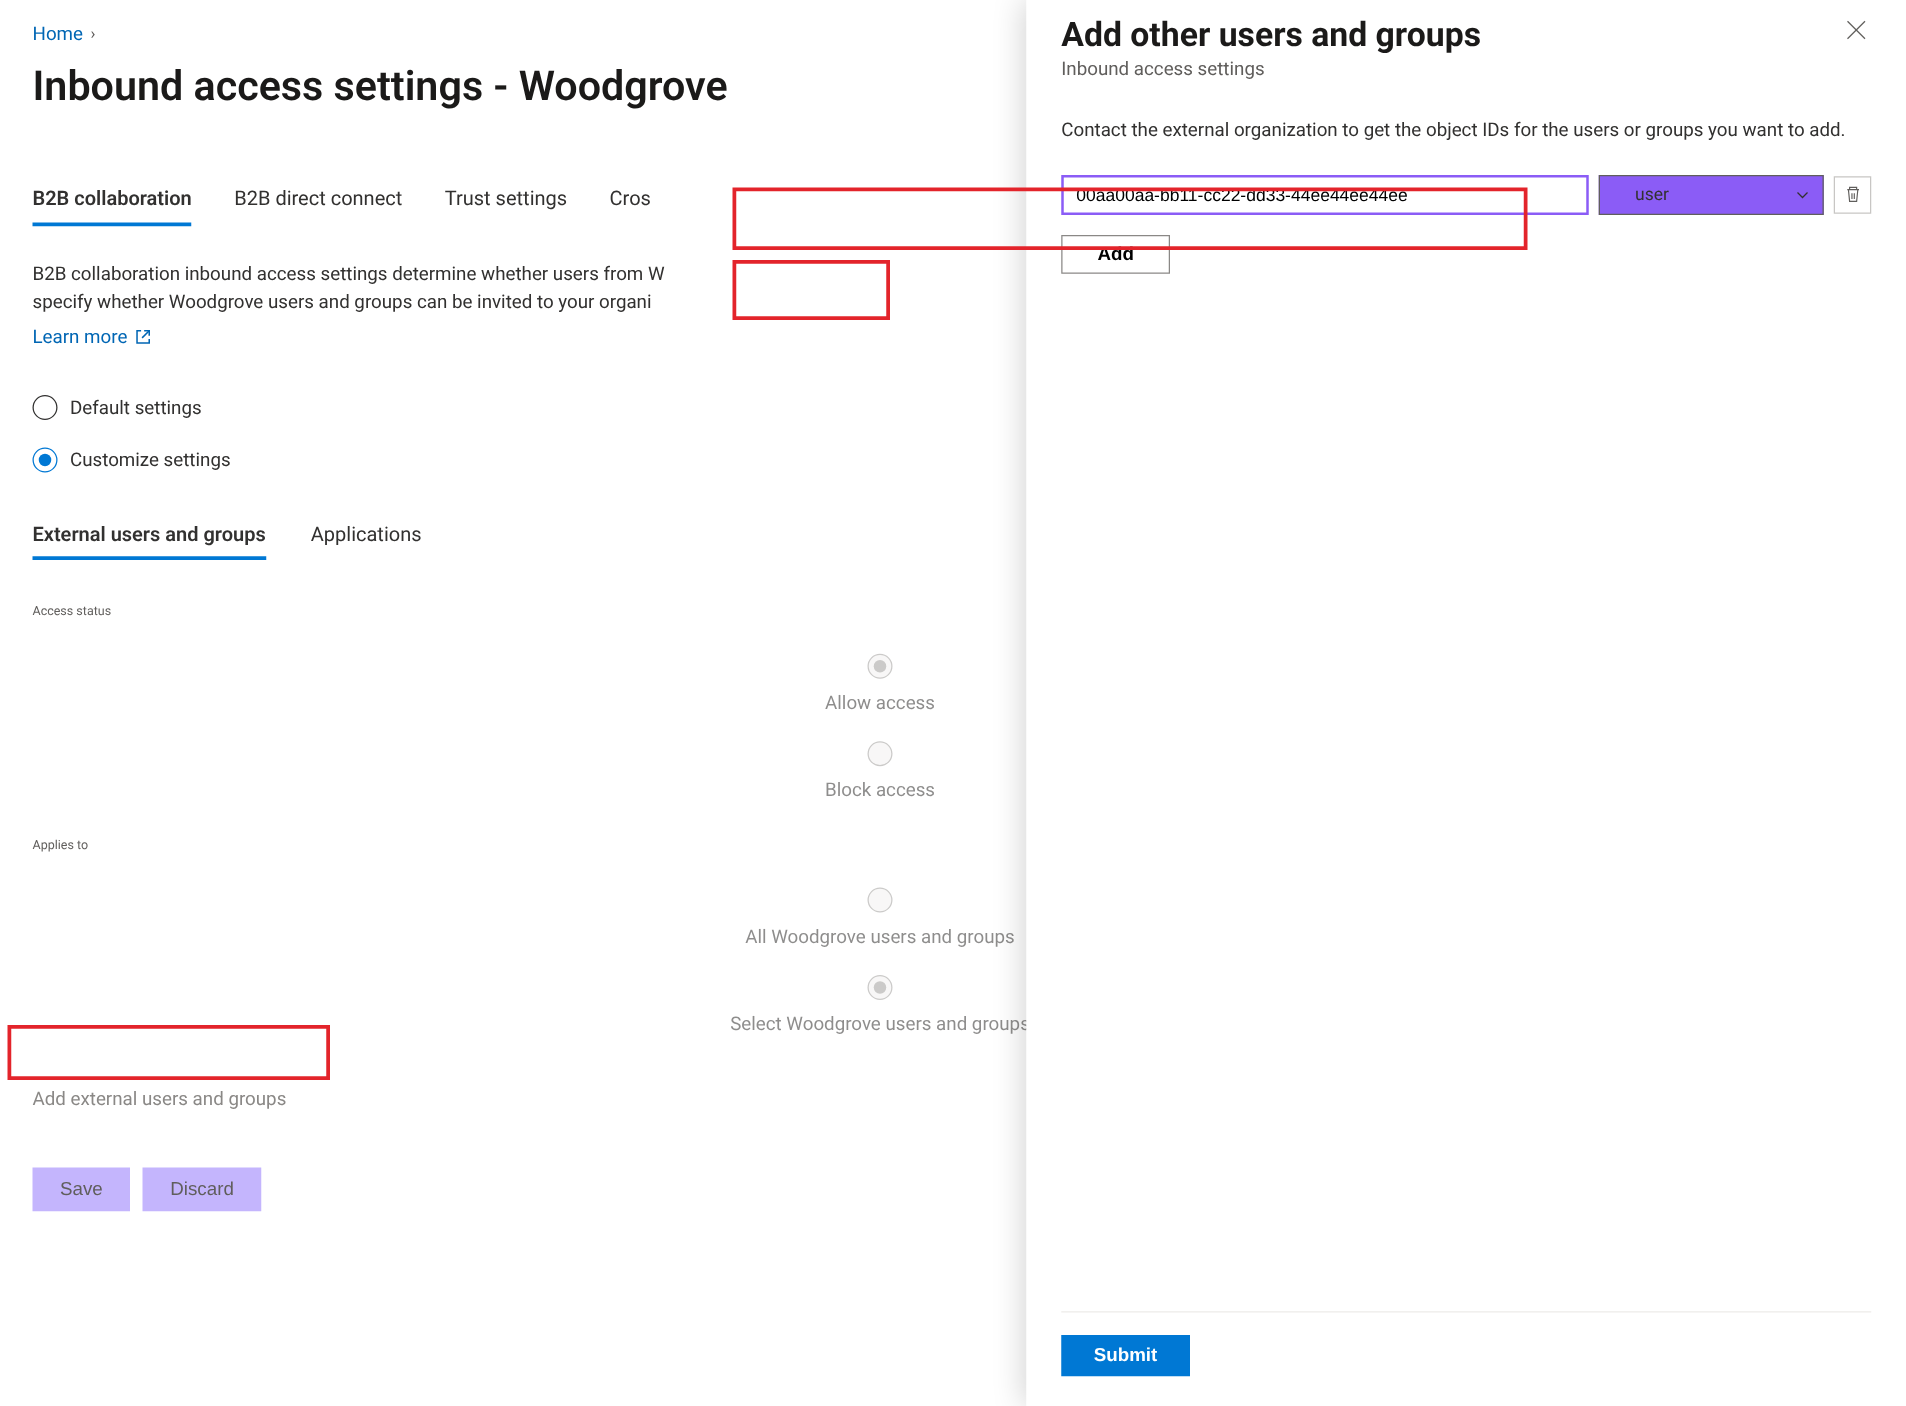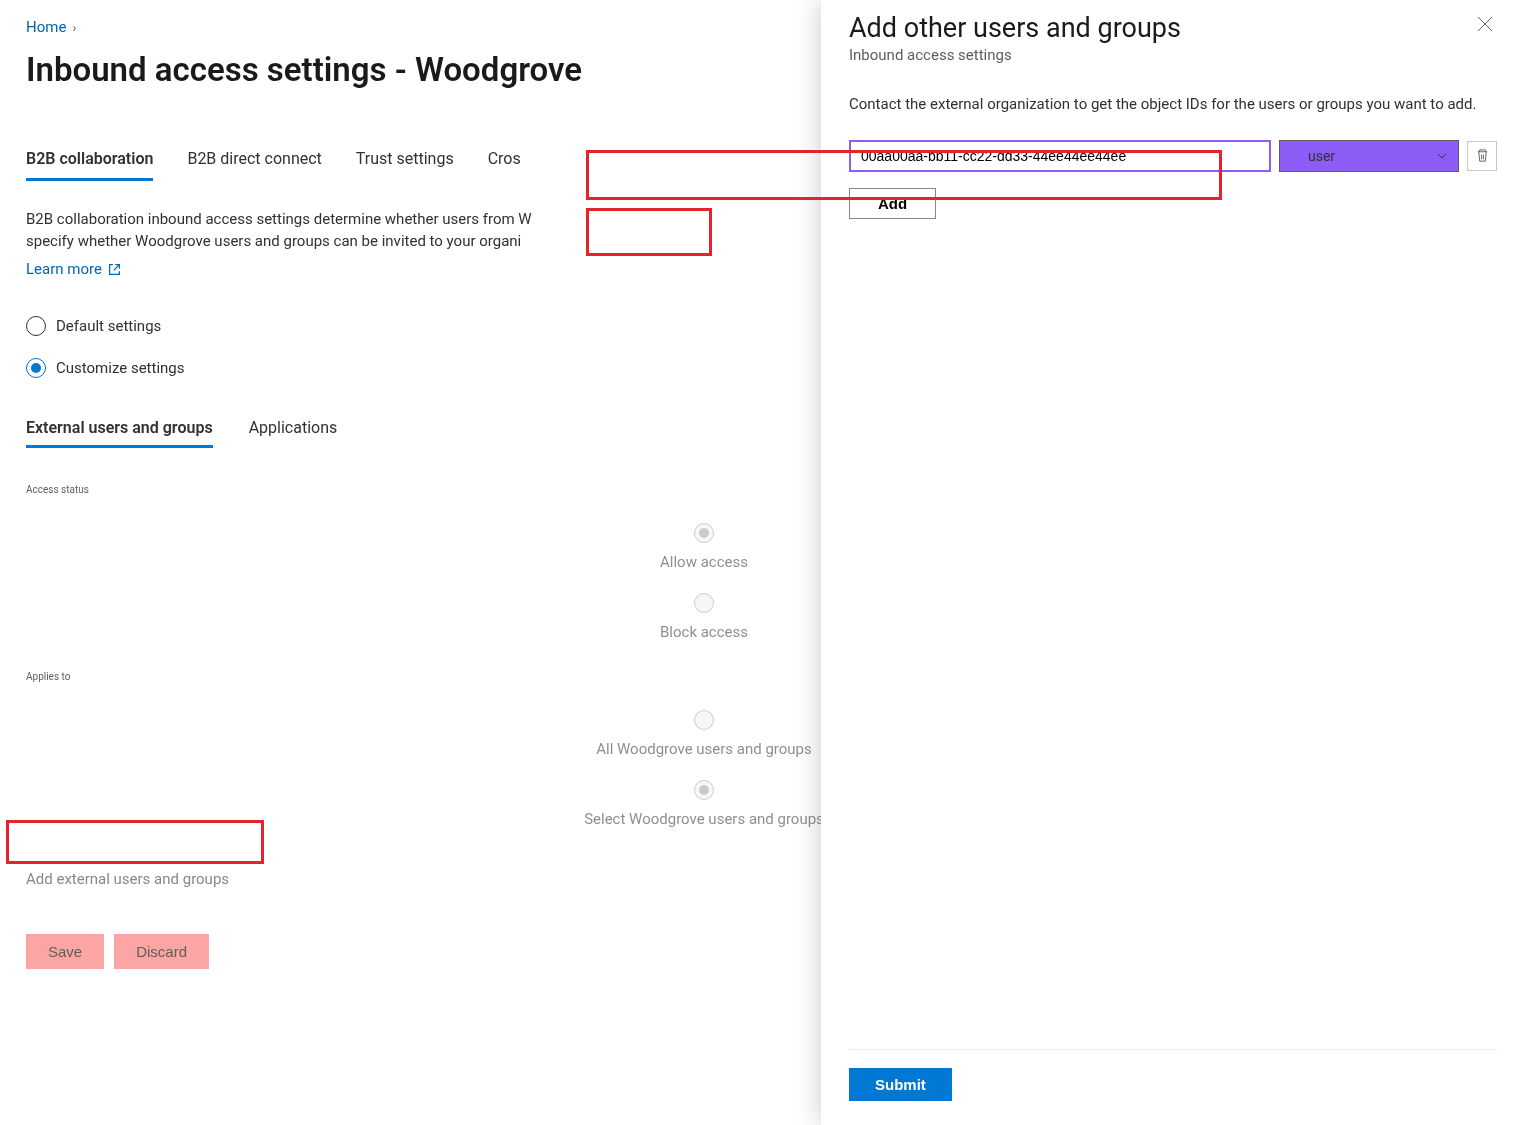--- a/index.html
+++ b/index.html
@@ -155,21 +155,21 @@
     display: inline-block;
     cursor: pointer;
   }
   
   .footer-wrap {
     margin-top: 46px;
     display: flex;
     gap: 10px;
   }
   .gbtn {
-    background: #fca5a5;
+    background: #c4b5fd;
     border: none;
     padding: 9px 22px;
     font-size: 15px;
     color: #605e5c;
     cursor: pointer;
   }
 
   
   .hl {
     border: 3px solid #e3242b;
@@ -189,21 +189,21 @@
     display: flex;
     flex-direction: column;
   }
   .panel-header-row {
     display: flex;
     justify-content: space-between;
     align-items: flex-start;
   }
   .panel-title {
     font-size: 27px;
-    font-weight: 400;
+    font-weight: 700;
     color: #1b1a19;
   }
   .panel-close {
     font-size: 20px;
     color: #605e5c;
     cursor: pointer;
     padding: 4px;
     line-height: 1;
   }
   .panel-subtitle {

